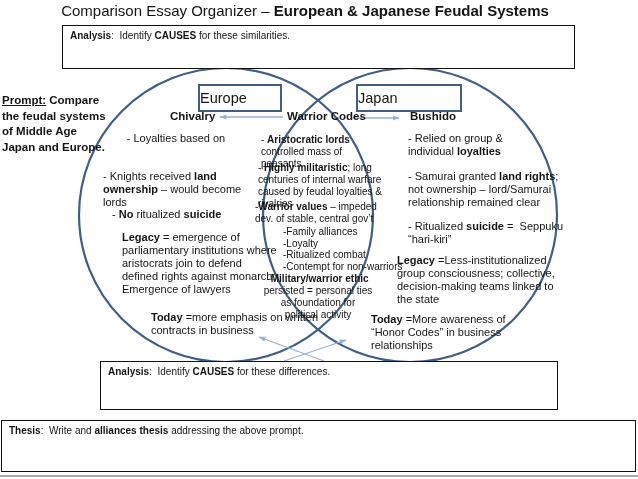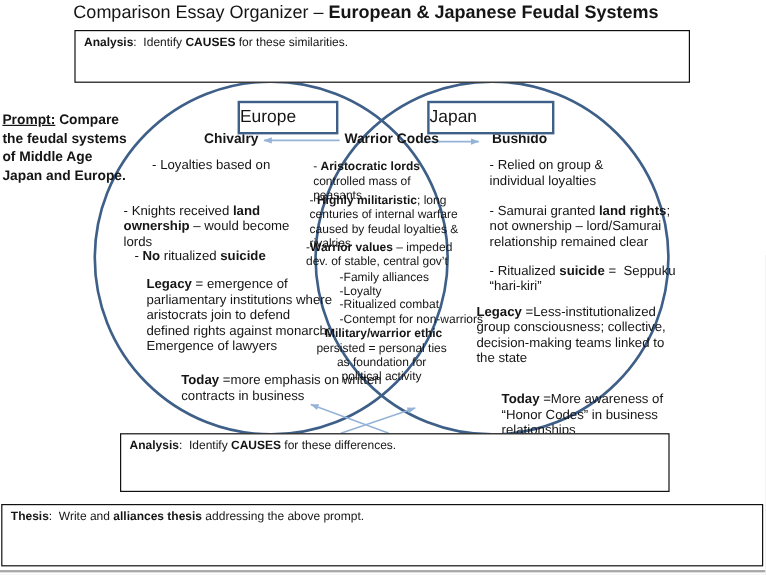--- a/index.html
+++ b/index.html
@@ -79,26 +79,26 @@
   <div class="abs t10 rich" style="left:283px; top:226px;"><span>-Family alliances</span></div>
   <div class="abs t10 rich" style="left:283px; top:238px;"><span>-Loyalty</span></div>
   <div class="abs t10 rich" style="left:283px; top:249px;"><span>-Ritualized combat</span></div>
   <div class="abs t10 rich" style="left:283px; top:261px;"><span>-Contempt for non-warriors</span></div>
   <div class="abs t10 rich center" style="left:254px; top:273px; width:128px;"><span>-</span><span style="font-weight: bold;">Military/warrior ethic</span><span>
 persisted = personal ties
 as foundation for
 political activity</span></div>
 
   <div class="abs t11 rich" style="left:408px; top:132px; width:142px;"><span>- Relied on group &amp;
-individual </span><span style="font-weight: normal; text-align: center;">loyalties</span></div>
+individual </span><span style="font-weight: bold; text-align: center;">loyalties</span></div>
   <div class="abs t11 rich" style="left:408px; top:170px; width:158px;"><span>- Samurai granted </span><span style="font-weight: bold;">land rights</span><span>; not ownership – lord/Samurai relationship remained clear</span></div>
   <div class="abs t11 rich" style="left:408px; top:220px; width:166px;"><span>- Ritualized </span><span style="font-weight: bold;">suicide</span><span> =  Seppuku
 “hari-kiri”</span></div>
   <div class="abs t11 rich" style="left:397px; top:254px; width:168px;"><span style="font-weight: bold;">Legacy</span><span> =Less-institutionalized group consciousness; collective, decision-making teams linked to the state</span></div>
-  <div class="abs t11 rich" style="left:371px; top:327px; width:168px;margin-left:47px;"><span style="font-weight: bold;">Today</span><span> =More awareness of “Honor Codes” in business relationships</span></div>
+  <div class="abs t11 rich" style="left:371px; top:313px; width:168px;"><span style="font-weight: bold;">Today</span><span> =More awareness of “Honor Codes” in business relationships</span></div>
 
   <div class="abs framebox" style="left:100px; top:361px; width:458px; height:49px;">
     <div class="inner rich"><span style="font-weight: bold;">Analysis</span><span>:  Identify </span><span style="font-weight: bold;">CAUSES</span><span> for these differences.</span></div>
   </div>
 
   <div class="abs framebox" style="left:1px; top:420px; width:635px; height:52px;">
     <div class="inner rich"><span style="font-weight: bold;">Thesis</span><span>:  Write and </span><span style="font-weight: bold;">alliances thesis</span><span> addressing the above prompt.</span></div>
   </div>
 
   <div class="abs bottomrule"></div>

